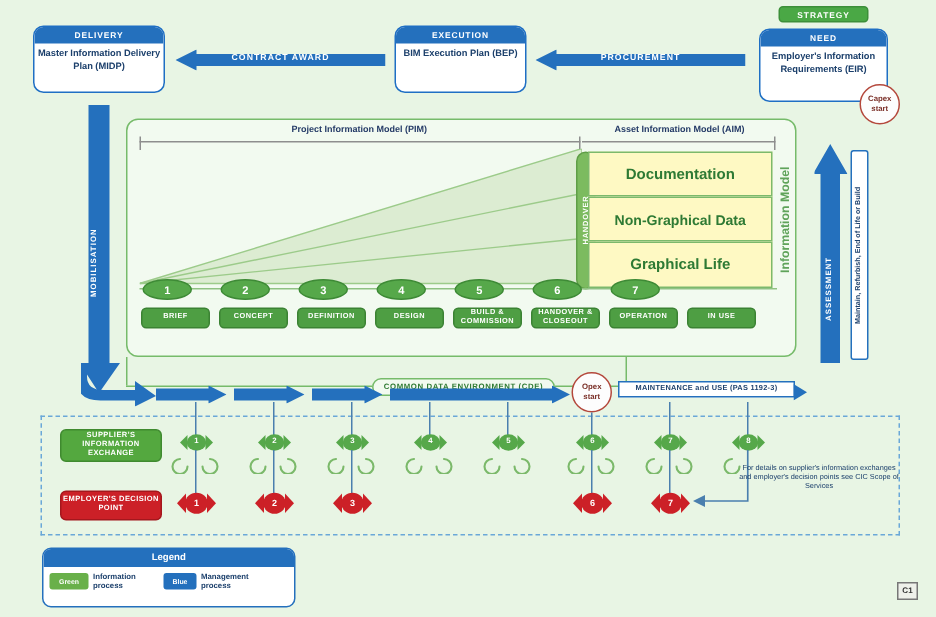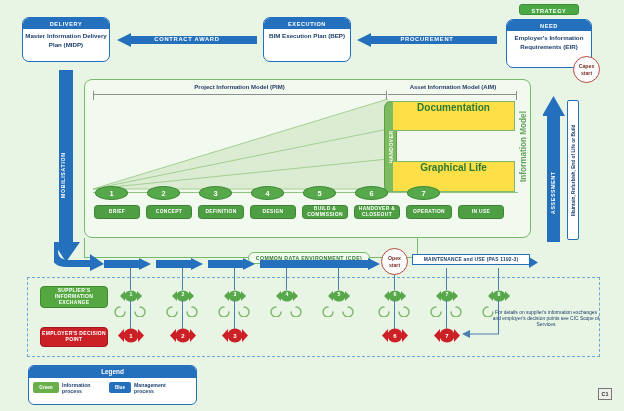--- a/index.html
+++ b/index.html
@@ -48,22 +48,22 @@
     background:#f2faf0;border:1.3px solid #76bb6a;border-radius:8px;
   }
   .pim-label,.aim-label{
     color:#243a66;font-size:6px;font-weight:bold;text-align:center;
   }
   .rangebar{background:#8e8e8e;height:1.3px;}
   .rangetick{background:#8e8e8e;width:1.3px;}
 
   
   .imblock{
-    background:#fde047;border:1.1px solid #7cb96c;
-    display:flex;align-items:flex-start;justify-content:center;
+    background:#fef9c3;border:1.1px solid #7cb96c;
+    display:flex;align-items:center;justify-content:center;
     color:#2e7a34;font-weight:bold;
   }
   .imlabel-vert{
     color:#5fa35a;font-size:8.2px;font-weight:bold;
     writing-mode:vertical-rl;transform:rotate(180deg);
     display:flex;align-items:center;justify-content:center;
   }
   .handover-pill{
     background:#7cbb5f;border:1.1px solid #5f9e47;border-radius:7px;
   }
@@ -227,20 +227,23 @@
       <line x1="0" y1="90" x2="295" y2="60" stroke="#9ccb8a" stroke-width="0.9"></line>
     </svg>
   </div>
 
   <div class="abs handover-pill" style="left:384px;top:101px;width:13px;height:92px;">
     <span>HANDOVER</span>
   </div>
 
   <div class="abs imblock" style="left:392px;top:101px;width:123px;height:30px;font-size:10px;">
     <span>Documentation</span>
+  </div>
+  <div class="abs imblock" style="left:392px;top:131px;width:123px;height:30px;font-size:9.4px;">
+    <span>Non-Graphical Data</span>
   </div>
   <div class="abs imblock" style="left:392px;top:161px;width:123px;height:31px;font-size:10px;">
     <span>Graphical Life</span>
   </div>
 
   <div class="abs imlabel-vert" style="left:517px;top:101px;width:13px;height:92px;">Information Model</div>
 
   <div class="abs" style="left:93px;top:192px;width:425px;height:1px;background:#8fc283;"></div>
 
   <div class="abs stage-ell" style="left:95px;top:186px;width:33px;height:14px;">

